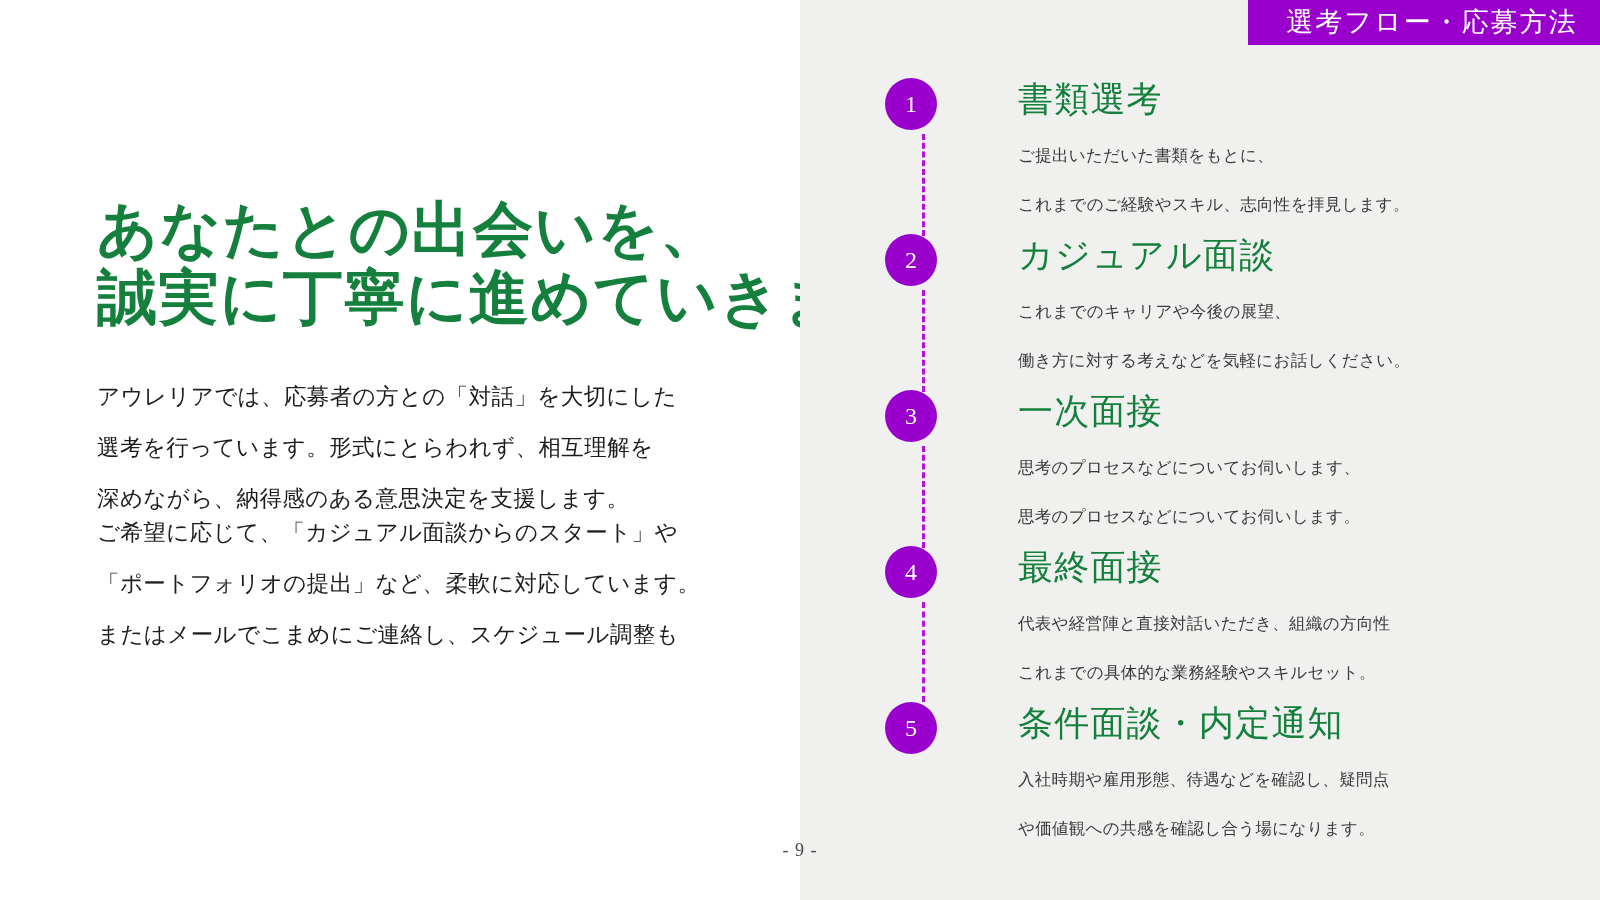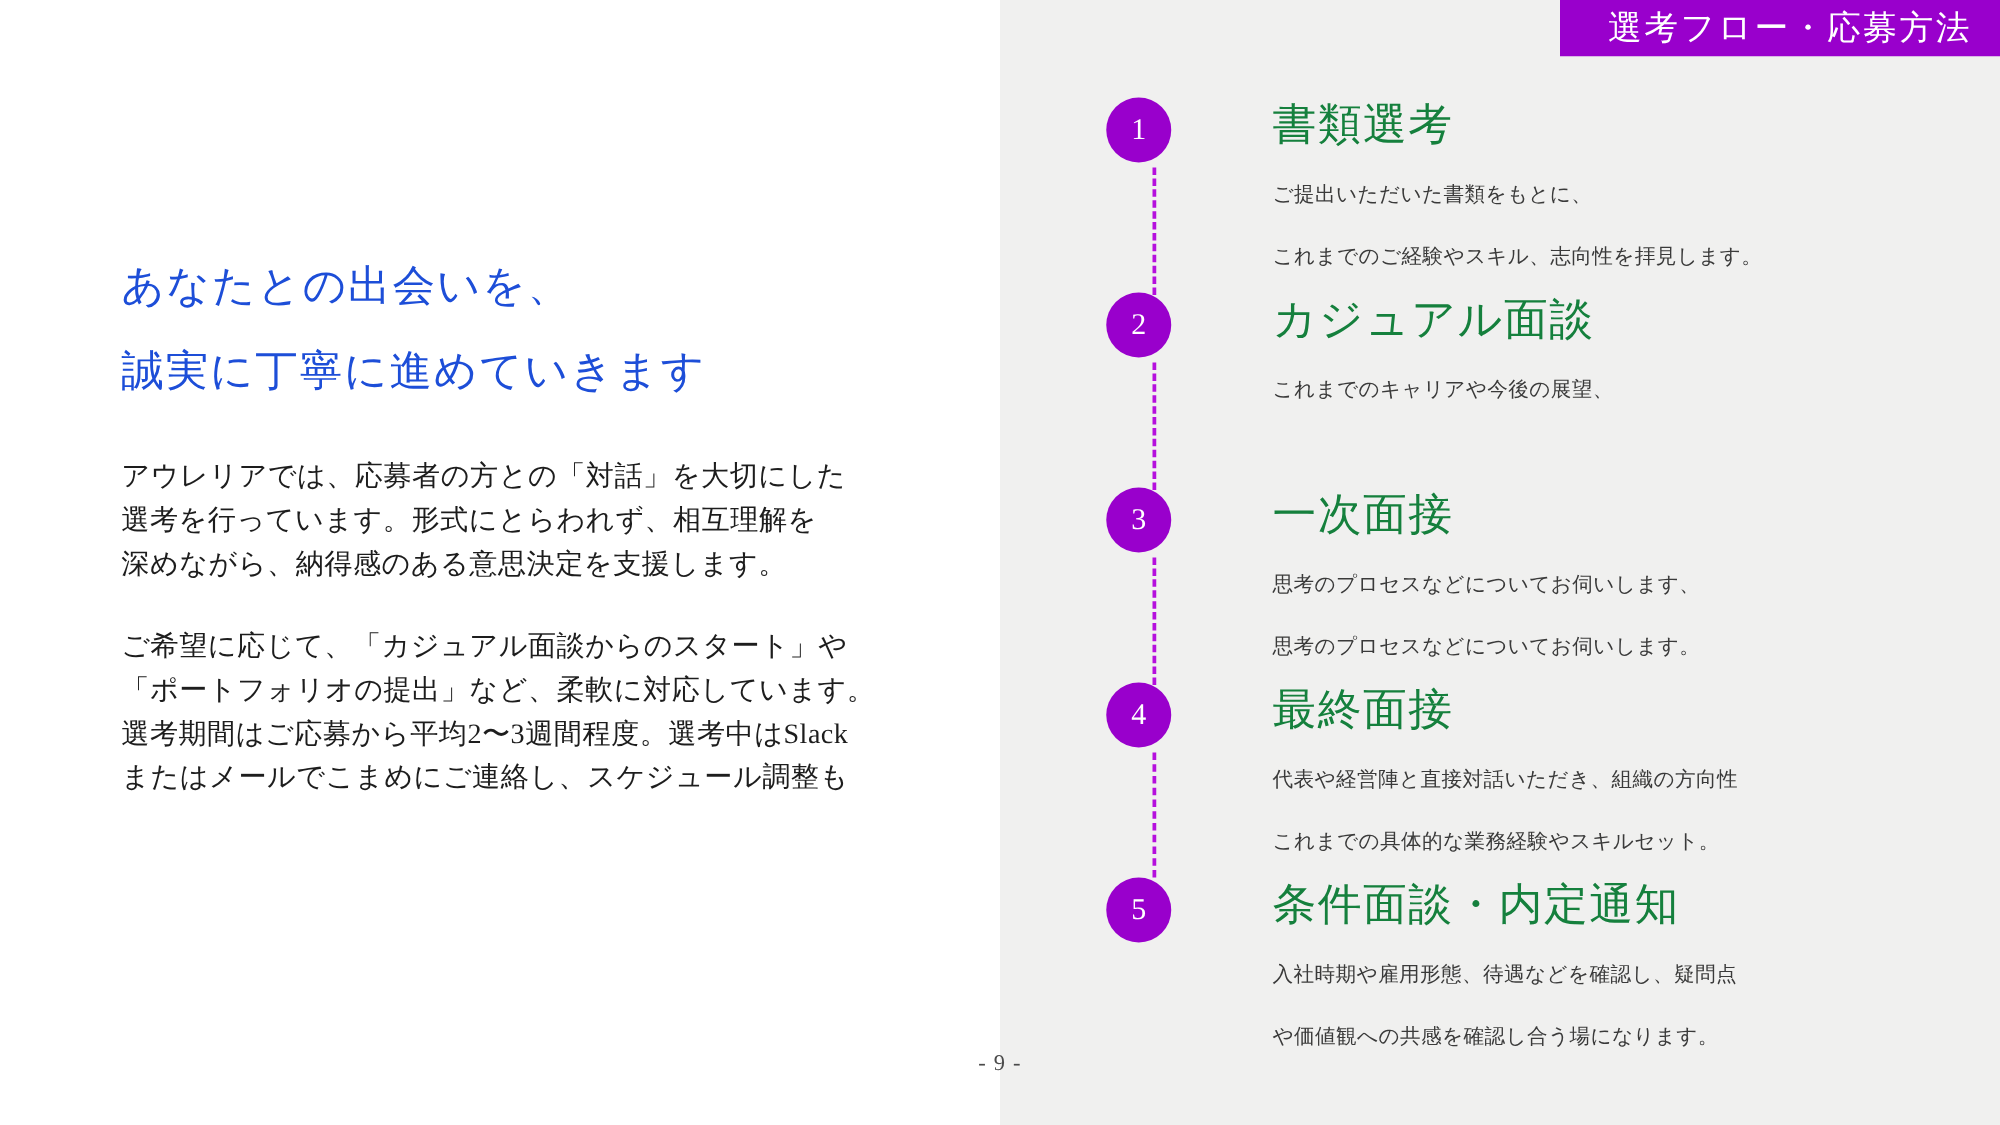--- a/index.html
+++ b/index.html
@@ -27,42 +27,42 @@
     width: 800px;
     height: 900px;
     background: #ffffff;
     box-sizing: border-box;
   }
   .headline {
     position: absolute;
     left: 97px;
     top: 196px;
     width: 640px;
-    font-size: 34px;
+    font-size: 60px;
     line-height: 68px;
     letter-spacing: 1.5px;
-    color: #1d4ed8;
-    font-weight: 400;
+    color: #15803d;
+    font-weight: 700;
     font-family: "Liberation Serif", "DejaVu Serif", serif;
   }
   .headline .hl-line { display: block; white-space: nowrap; }
 
   .body-copy {
     position: absolute;
     left: 97px;
     width: 610px;
     color: #1d1d1d;
     font-size: 22.5px;
     line-height: 35px;
     letter-spacing: 0.4px;
     font-family: "Liberation Serif", "DejaVu Serif", serif;
   }
   .para-1 { top: 363px; }
   .para-2 { top: 499px; }
-  .body-copy .bc-line { display: block; white-space: nowrap; }
+  .body-copy .bc-line { display: block; white-space: nowrap; margin-top: 16px; }
 
   
   .right-panel {
     position: absolute;
     left: 800px;
     top: 0;
     width: 800px;
     height: 900px;
     background: #f0f0ef;
   }
@@ -168,21 +168,20 @@
 
     <div class="body-copy para-1">
       <span class="bc-line">アウレリアでは、応募者の方との「対話」を大切にした</span>
       <span class="bc-line">選考を行っています。形式にとらわれず、相互理解を</span>
       <span class="bc-line">深めながら、納得感のある意思決定を支援します。</span>
     </div>
 
     <div class="body-copy para-2">
       <span class="bc-line">ご希望に応じて、「カジュアル面談からのスタート」や</span>
       <span class="bc-line">「ポートフォリオの提出」など、柔軟に対応しています。</span>
-      <span class="bc-line">選考期間はご応募から平均2〜3週間程度。選考中はSlack</span>
       <span class="bc-line">またはメールでこまめにご連絡し、スケジュール調整も</span>
     </div>
 
   </div>
 
   <div class="right-panel">
 
     <div class="section-badge">選考フロー・応募方法</div>
 
     <div class="timeline">
@@ -202,20 +201,21 @@
           </div>
         </div>
       </div>
 
       <div class="step" style="top:234px;">
         <div class="step-marker">2</div>
         <div class="step-body">
           <div class="step-title">カジュアル面談</div>
           <div class="step-desc">
             <span class="sd-line">これまでのキャリアや今後の展望、</span>
+            <span class="sd-line">働き方に対する考えなどを気軽にお話しください。</span>
           </div>
         </div>
       </div>
 
       <div class="step" style="top:390px;">
         <div class="step-marker">3</div>
         <div class="step-body">
           <div class="step-title">一次面接</div>
           <div class="step-desc">
             <span class="sd-line">思考のプロセスなどについてお伺いします、</span>

